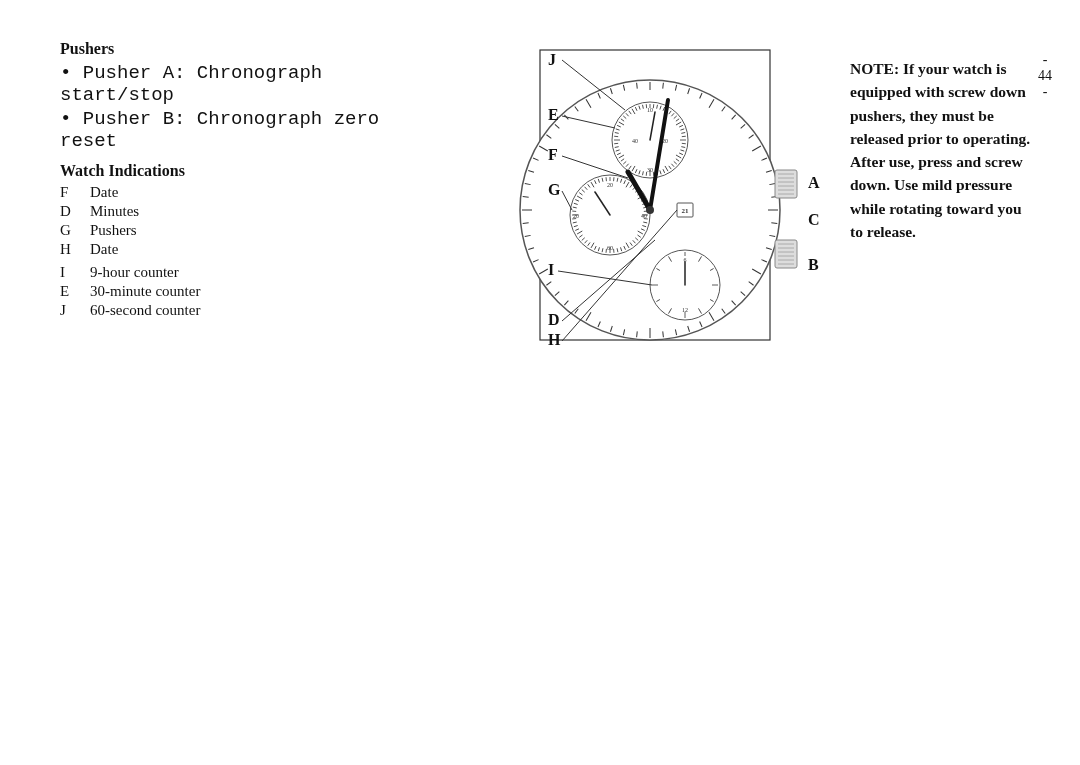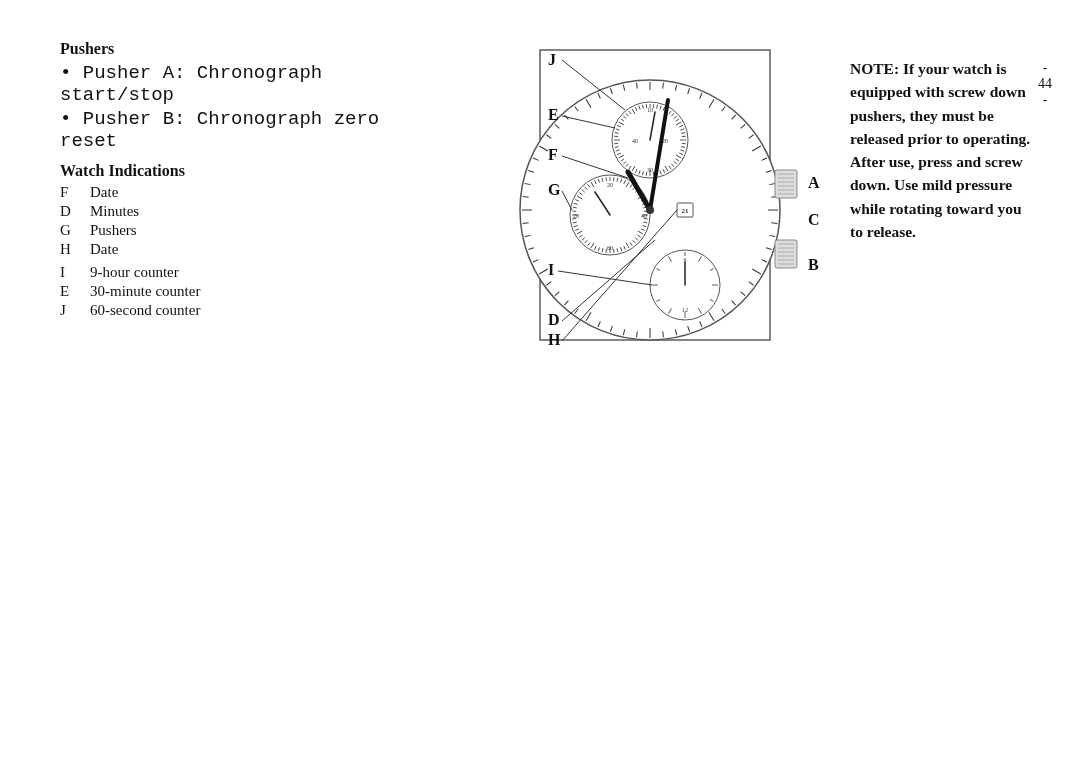--- a/index.html
+++ b/index.html
@@ -70,21 +70,21 @@
     }
     .note-section {
       margin-top: 17px;
       font-weight: bold;
       font-size: 15.5px;
       line-height: 1.5;
       max-width: 850px;
     }
     .page-number {
       text-align: center;
-      margin-top: 20px;
+      margin-top: 12px;
       font-size: 14px;
     }
 
     
     .watch-diagram {
       position: relative;
       width: 370px;
       height: 340px;
     }
     .watch-diagram svg {

